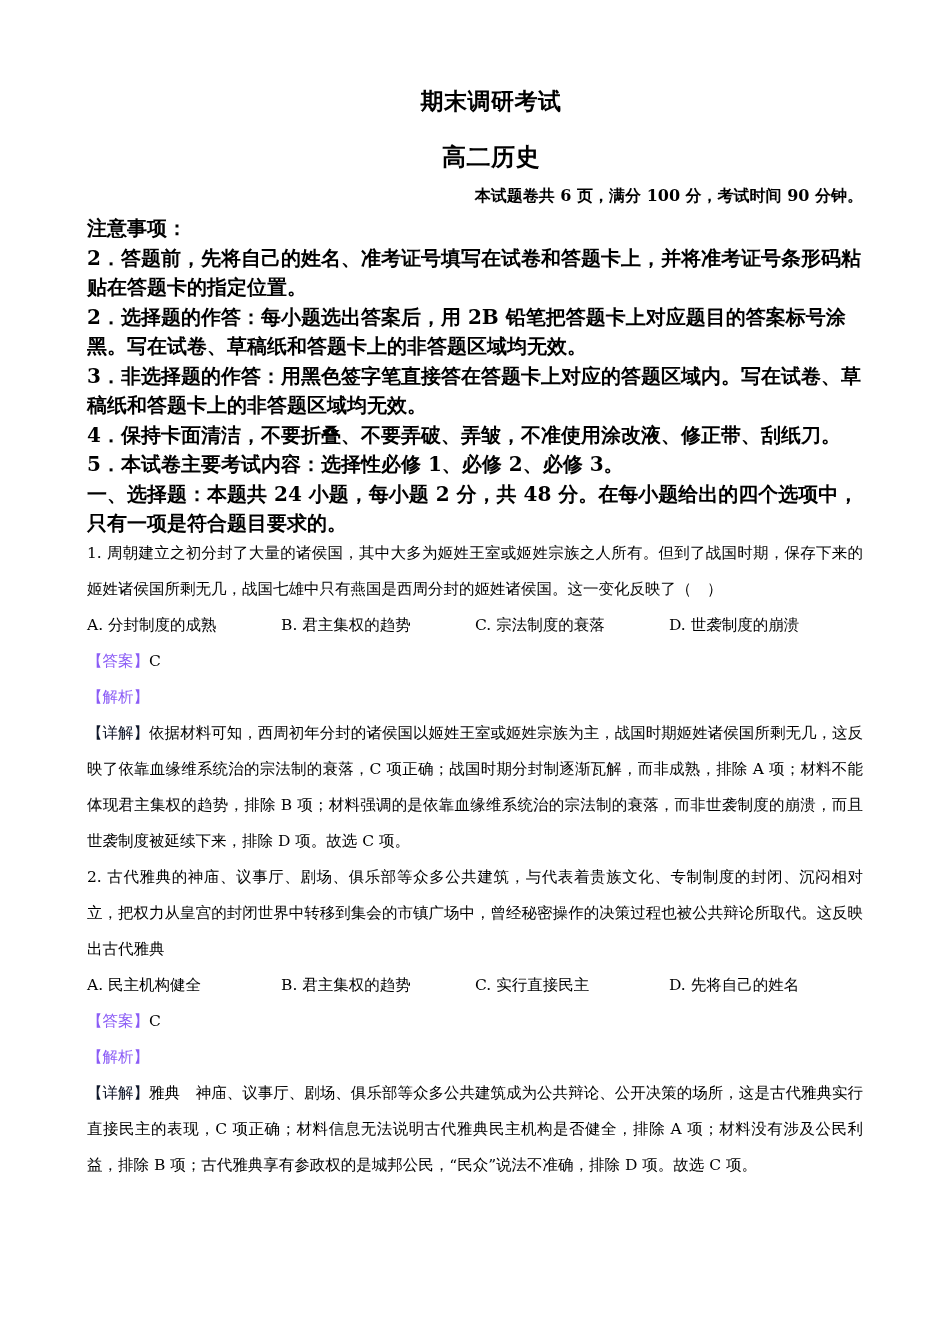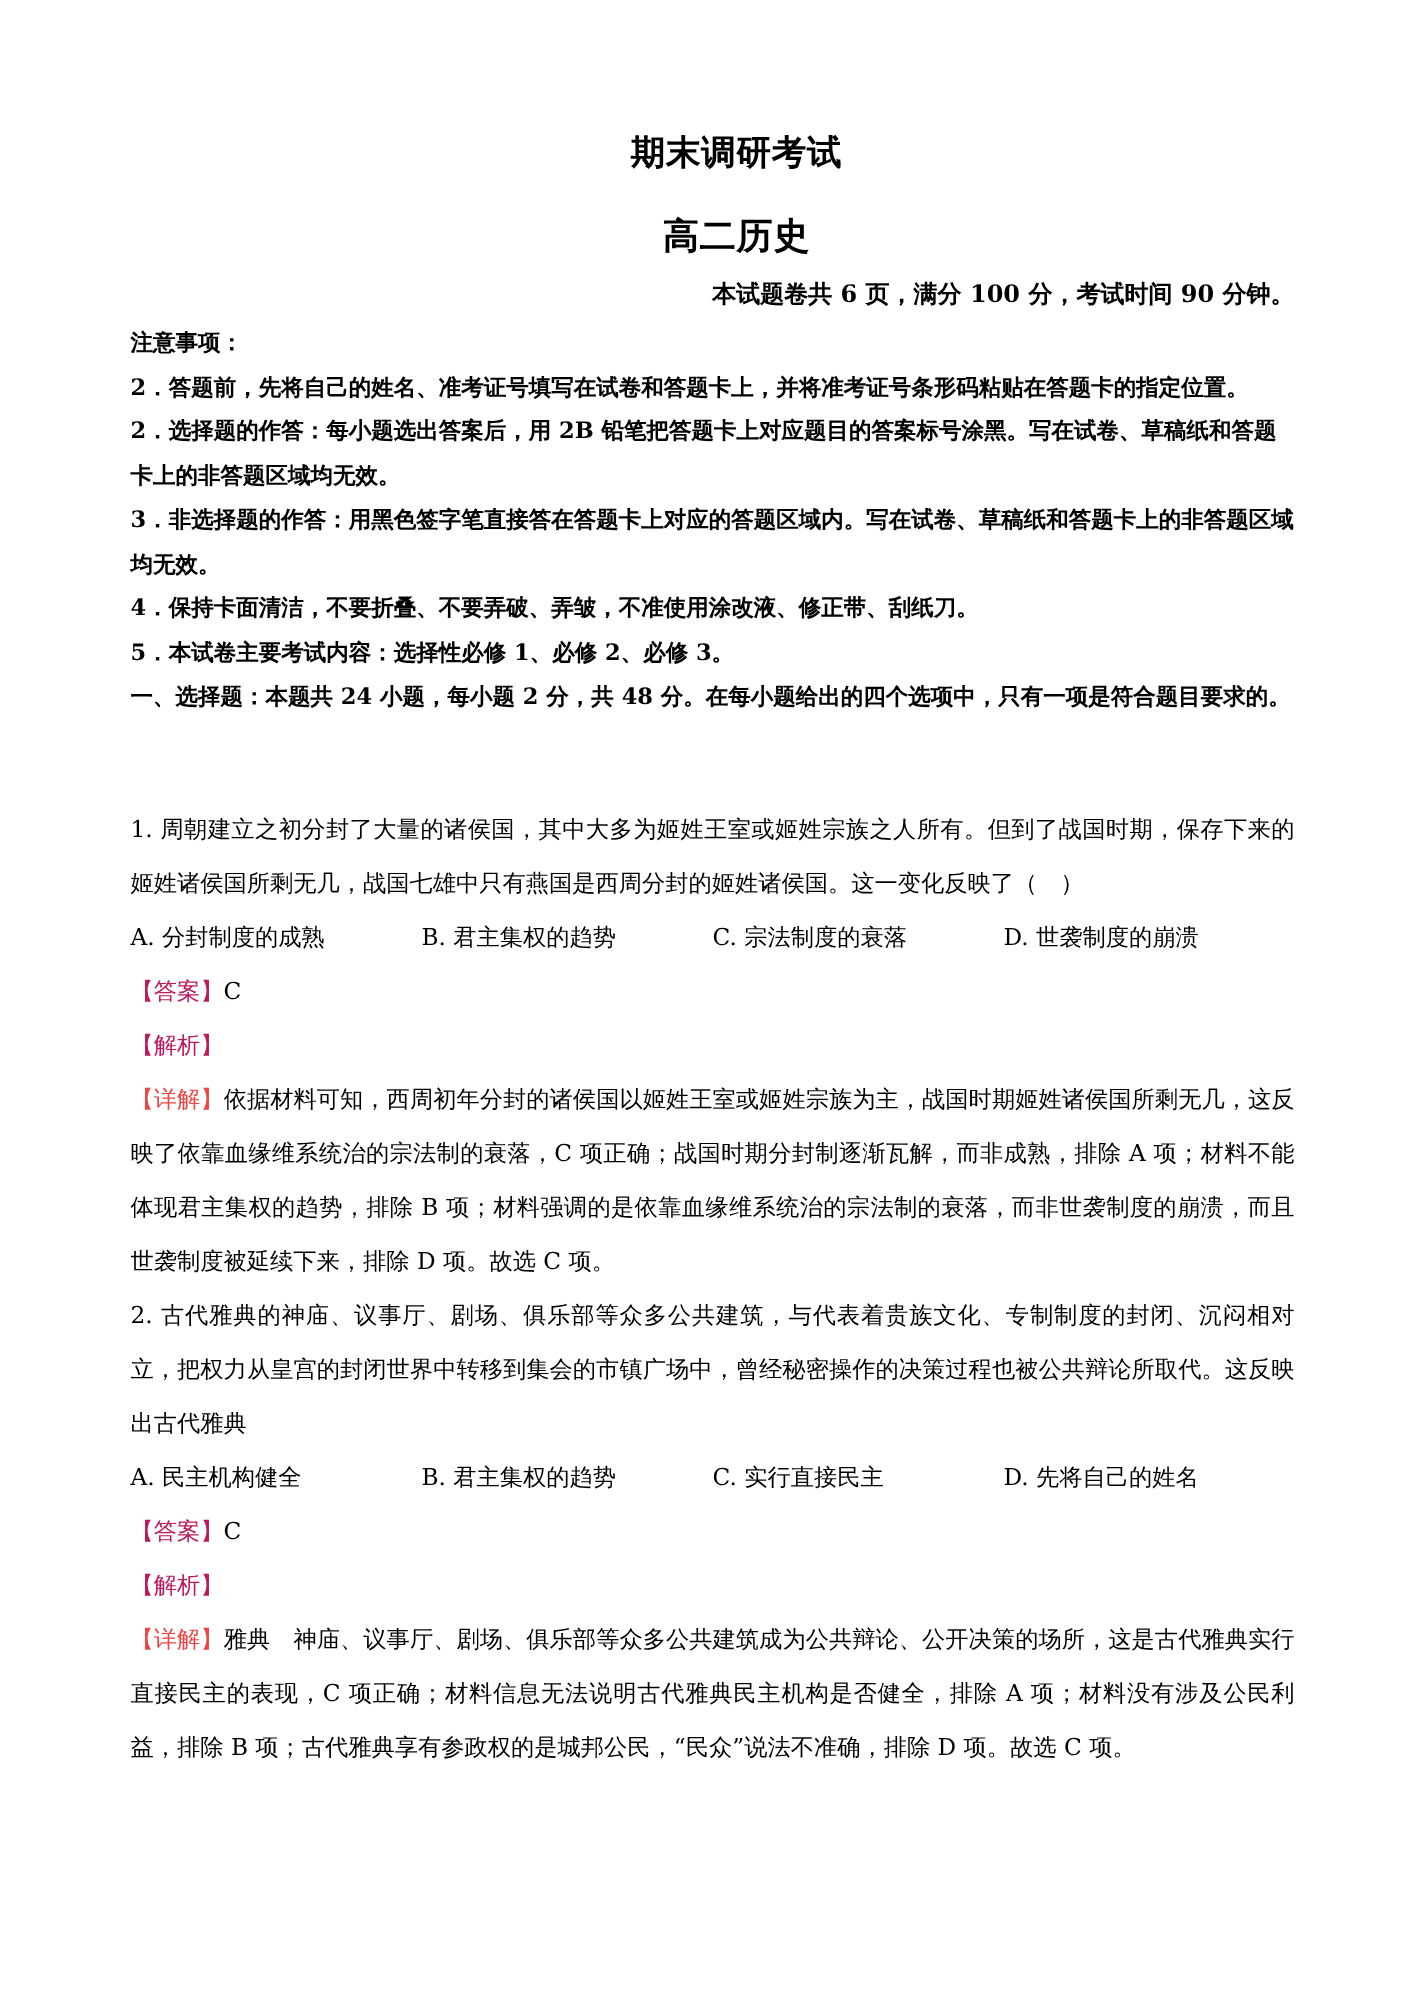--- a/index.html
+++ b/index.html
@@ -40,21 +40,21 @@
       text-align: right;
       font-weight: bold;
       font-size: 16px;
     }
     .notice {
       position: absolute;
       top: 214px;
       left: 0;
       width: 776px;
       font-weight: bold;
-      font-size: 15px;
+      font-size: 20px;
       line-height: 29.5px;
     }
     .notice p { margin: 0; }
     .section-head {
       margin: 0;
     }
     .questions {
       position: absolute;
       top: 535px;
       left: 0;
@@ -65,25 +65,25 @@
     .q-block { margin: 0; }
     .q-text { margin: 0; text-align: justify; }
     .options {
       display: flex;
       margin: 0;
       height: 36px;
       align-items: flex-end;
     }
     .option { width: 194px; white-space: nowrap; }
     .tag {
-      color: #be185d;
+      color: #8b5cf6;
     }
     .answer-line, .analysis-line { margin: 0; height: 36px; }
     .detail { margin: 0; text-align: justify; }
-    .detail .tag-detail { color: #ef4444; }
+    .detail .tag-detail { color: #0f172a; }
   </style>
 </head>
 <body>
 
 <div class="page">
 
   <div class="title title-1">期末调研考试</div>
   <div class="title title-2">高二历史</div>
   <div class="meta">本试题卷共 6 页，满分 100 分，考试时间 90 分钟。</div>
 

